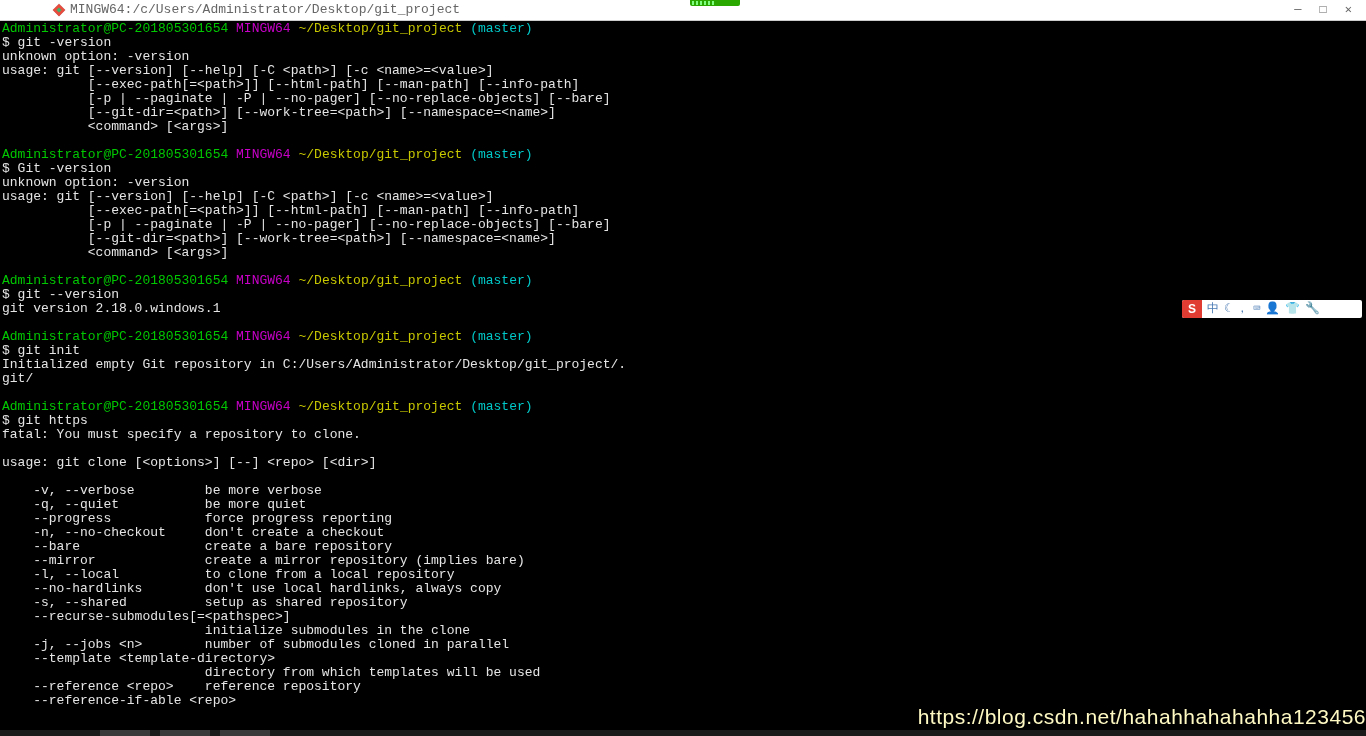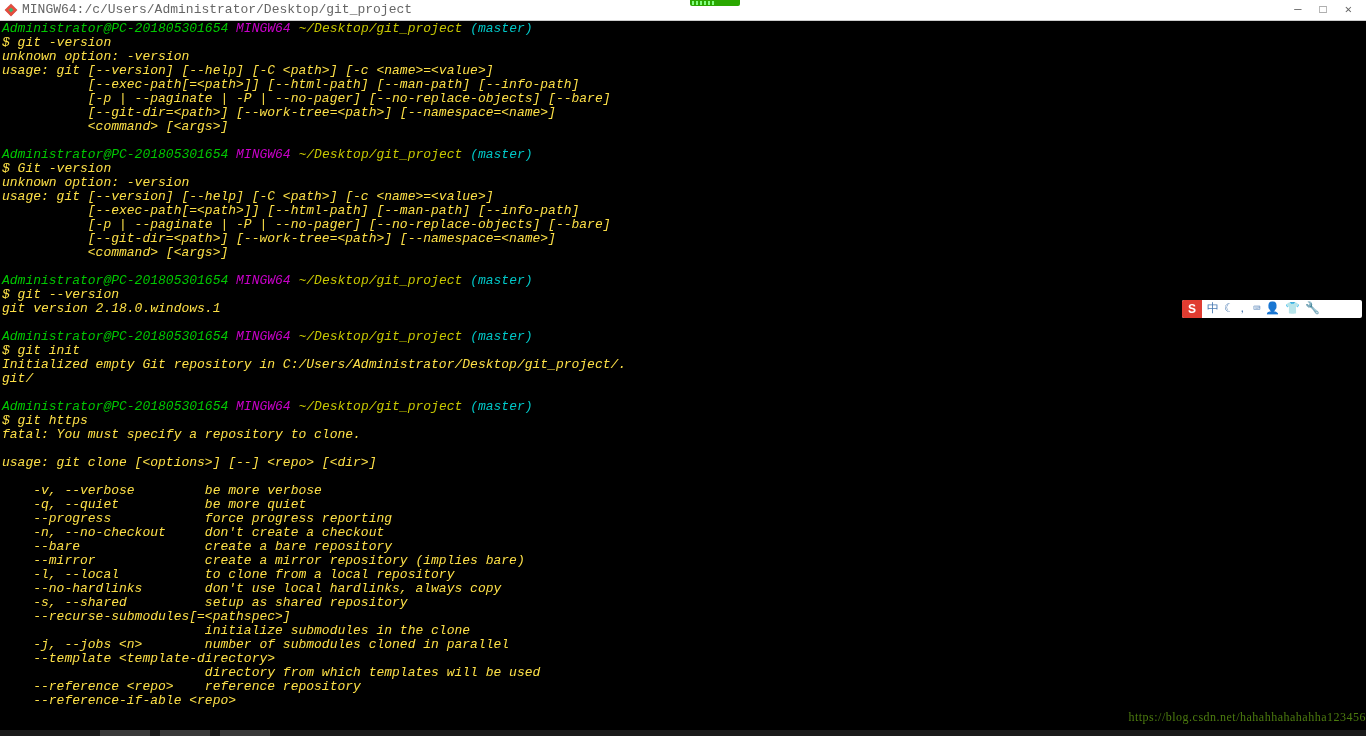--- a/index.html
+++ b/index.html
@@ -1,36 +1,36 @@
 <!DOCTYPE html>
 <html><head>
 <meta charset="utf-8">
 <style>
   html,body{margin:0;padding:0;width:1366px;height:736px;overflow:hidden;background:#000;font-family:Consolas,"Courier New",monospace;font-size:13px;line-height:14px;}
   
   .titlebar{position:absolute;top:0;left:0;right:0;height:20px;background:#fff;border-bottom:1px solid #ccc;display:flex;align-items:center;justify-content:space-between;z-index:5;}
-  .titlebar-left{display:flex;align-items:center;gap:4px;padding-left:4px;color:#666;}
+  .titlebar-left{display:flex;align-items:center;gap:4px;padding-left:4px;color:#666;margin-left:48px;}
   .titlebar-controls{display:flex;align-items:center;gap:18px;padding-right:14px;color:#666;font-size:12px;}
   .titlebar-controls span{cursor:default;}
   .app-icon{width:14px;height:14px;display:inline-block;}
   .app-icon svg{display:block;}
   
-  .term{position:absolute;top:20px;left:0;right:0;bottom:0;background:#000;color:#ccc;white-space:pre;padding:2px 2px 0 2px;font-style:italic;}
+  .term{position:absolute;top:20px;left:0;right:0;bottom:0;background:#000;color:#ccc;white-space:pre;padding:2px 2px 0 2px;}
   .green{color:#00c800;}
   .magenta{color:#c800c8;}
   .yellow{color:#c8c800;}
   .cyan{color:#00c8c8;}
-  .white{color:#fde047;}
+  .white{color:#e5e5e5;}
   
   .ime{position:absolute;top:300px;right:4px;width:180px;height:18px;background:#fff;border-radius:2px;display:flex;align-items:center;z-index:6;}
   .ime-red{width:20px;height:18px;background:#e03c31;color:#fff;display:flex;align-items:center;justify-content:center;font-family:Arial,sans-serif;font-weight:bold;font-size:12px;border-top-left-radius:2px;border-bottom-left-radius:2px;}
   .ime-icons{display:flex;align-items:center;gap:5px;padding:0 5px;}
   .ime-icons span{color:#4b7bb3;font-size:12px;line-height:1;}
   
-  .watermark{position:absolute;right:0;bottom:12px;color:#4d7c0f;font-family:Liberation Serif, serif;font-size:12px;letter-spacing:0.5px;z-index:4;}
+  .watermark{position:absolute;right:0;bottom:12px;color:#fef9c3;font-family:Liberation Sans, sans-serif;font-size:21px;letter-spacing:0.5px;z-index:4;}
   
   .taskbar{position:absolute;left:0;right:0;bottom:0;height:6px;background:#1a1a1a;z-index:3;}
   .taskbar .tab{position:absolute;top:0;height:6px;background:#3a3a3a;}
   
   .top-indicator{position:absolute;top:0;left:690px;width:50px;height:6px;background:#2aa800;border-radius:0 0 2px 2px;z-index:7;display:flex;align-items:center;}
   .top-indicator::before{content:"";display:block;width:24px;height:4px;background:repeating-linear-gradient(90deg,#7fff7f 0 2px,#2aa800 2px 4px);margin-left:2px;}
 </style>
 </head>
 <body>
 

